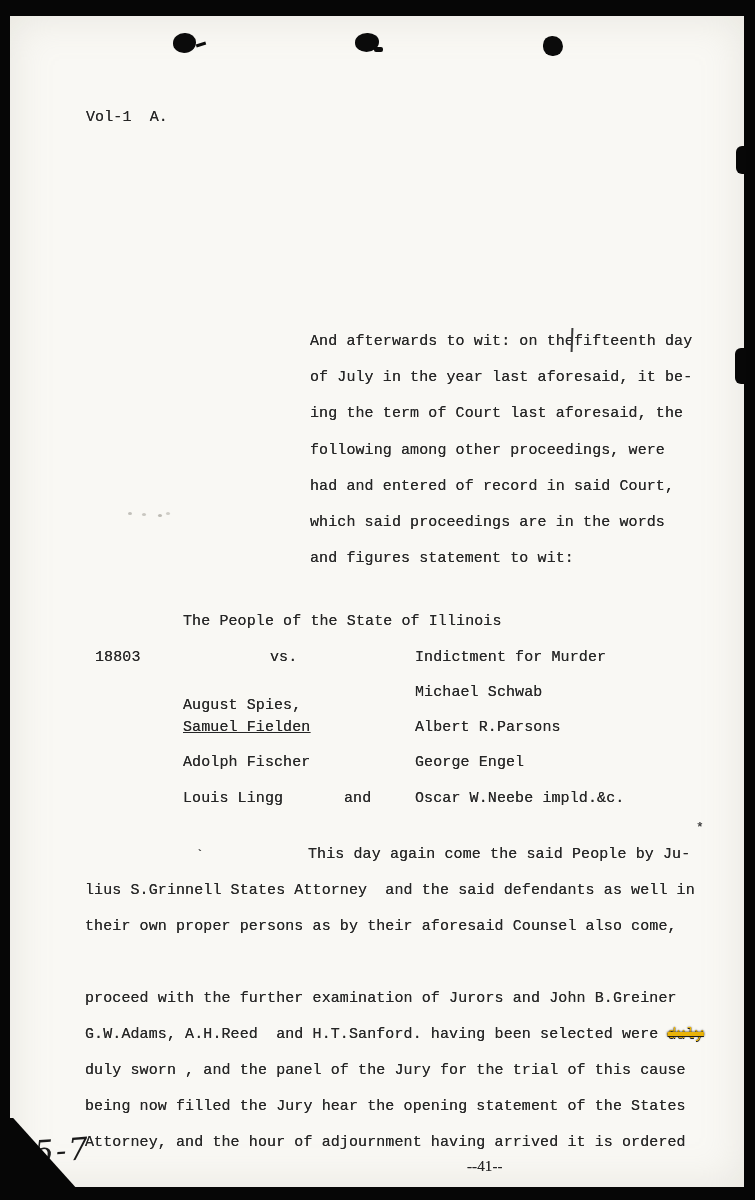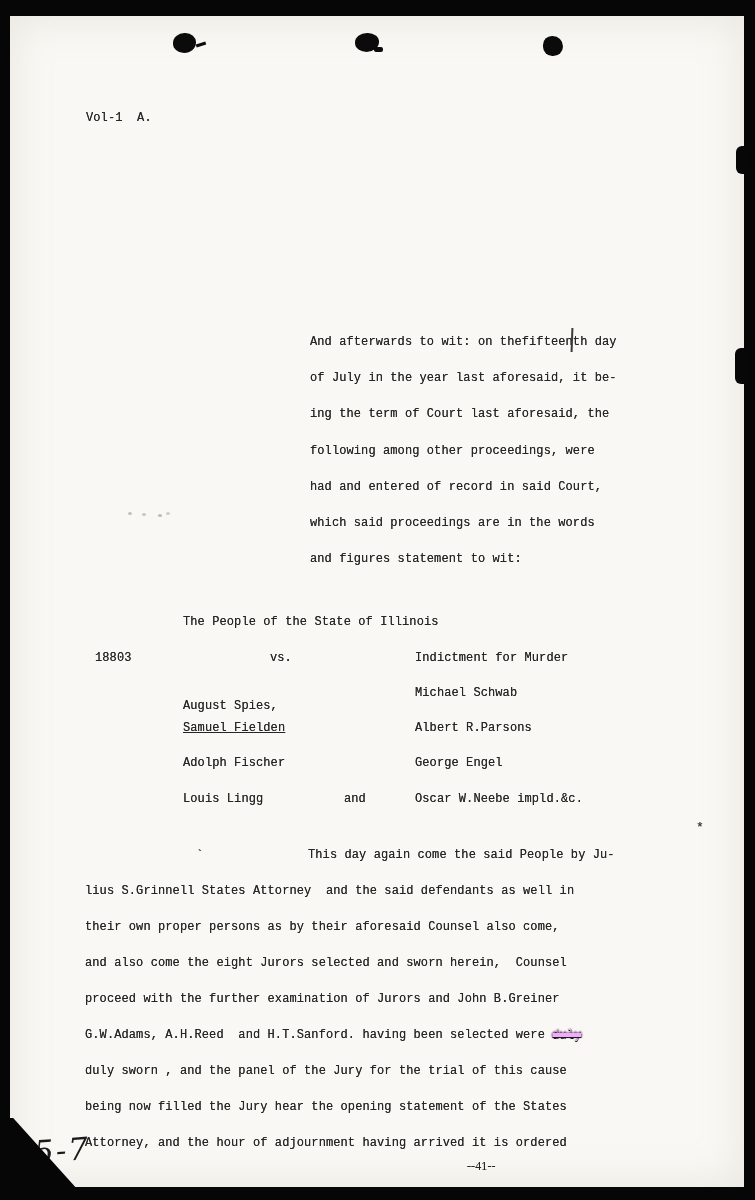--- a/index.html
+++ b/index.html
@@ -10,21 +10,21 @@
     overflow:hidden;
     font-family:"Liberation Mono","DejaVu Sans Mono",monospace;
   }
   .page{
     position:absolute;left:10px;top:16px;width:734px;height:1171px;
     background:#f9f8f4;
     box-shadow:inset 0 0 40px rgba(180,175,160,.25);
   }
   .txt{
     position:absolute;
-    font-size:12px;line-height:20px;
+    font-size:15px;line-height:20px;
     color:#262626;
     white-space:pre;
     letter-spacing:.1px;
     text-shadow:0 0 .6px rgba(20,20,20,.75);
   }
   .binding-dot{
     position:absolute;background:#0b0b0b;border-radius:50% 46% 52% 48%;
   }
   .dot-tail{
     position:absolute;background:#0b0b0b;
@@ -37,21 +37,21 @@
     position:absolute;font-size:13px;color:#444;
     text-shadow:0 0 .5px #444;
   }
   .smudge{
     position:absolute;width:4px;height:3px;background:#c2c0ba;border-radius:50%;
     box-shadow:14px 1px 0 #c9c7c0, 30px 2px 0 #bdbbb4, 38px 0 0 #cfcdc6;
   }
   .struck{
     text-decoration:line-through;
     text-decoration-thickness:4px;
-    color:#f0abfc;
+    color:#eab308;
     text-shadow:0 0 1.6px #1d1d1d,0 1px 0 #1d1d1d;
   }
   .handwritten{
     position:absolute;
     font-family:"DejaVu Serif","Liberation Serif",serif;
     font-style:italic;
     font-size:31px;color:#1a1a1a;
     transform:rotate(-4deg);
     letter-spacing:2px;
   }
@@ -105,21 +105,20 @@
   <div class="txt" style="left:344px;top:789px;">and</div>
   <div class="txt" style="left:415px;top:789px;">Oscar W.Neebe impld.&amp;c.</div>
 
   <div class="tick-mark" style="left:696px;top:820px;">*</div>
 
   <div class="tick-mark" style="left:196px;top:848px;">`</div>
 
   <div class="txt" style="left:308px;top:845px;">This day again come the said People by Ju-</div>
   <div class="txt" style="left:85px;top:881px;">lius S.Grinnell States Attorney  and the said defendants as well in</div>
   <div class="txt" style="left:85px;top:917px;">their own proper persons as by their aforesaid Counsel also come,</div>
-  <div class="txt" style="left:85px;top:953px;">and also come the eight Jurors selected and sworn herein,  Counsel</div>
   <div class="txt" style="left:85px;top:989px;">proceed with the further examination of Jurors and John B.Greiner</div>
   <div class="txt" style="left:85px;top:1025px;"><span>G.W.Adams, A.H.Reed  and H.T.Sanford. having been selected were </span><span class="struck">duly</span></div>
   <div class="txt" style="left:85px;top:1061px;">duly sworn , and the panel of the Jury for the trial of this cause</div>
   <div class="txt" style="left:85px;top:1097px;">being now filled the Jury hear the opening statement of the States</div>
   <div class="txt" style="left:85px;top:1133px;">Attorney, and the hour of adjournment having arrived it is ordered</div>
 
   <div class="txt" style="left:467px;top:1156px;font-family:Liberation Serif, serif;">--41--</div>
 
   <div class="handwritten" style="left:34px;top:1132px;">5-7</div>
 

